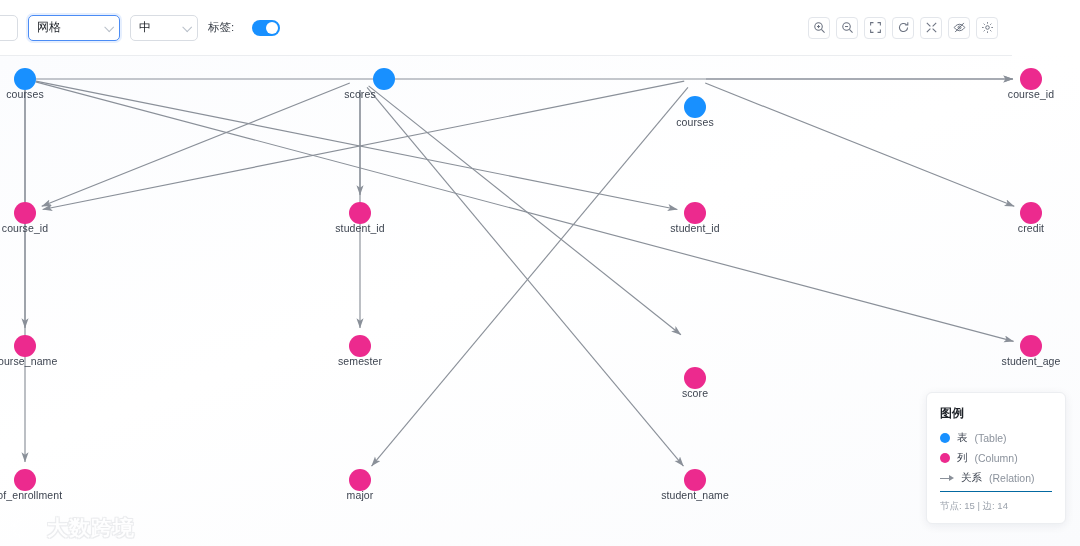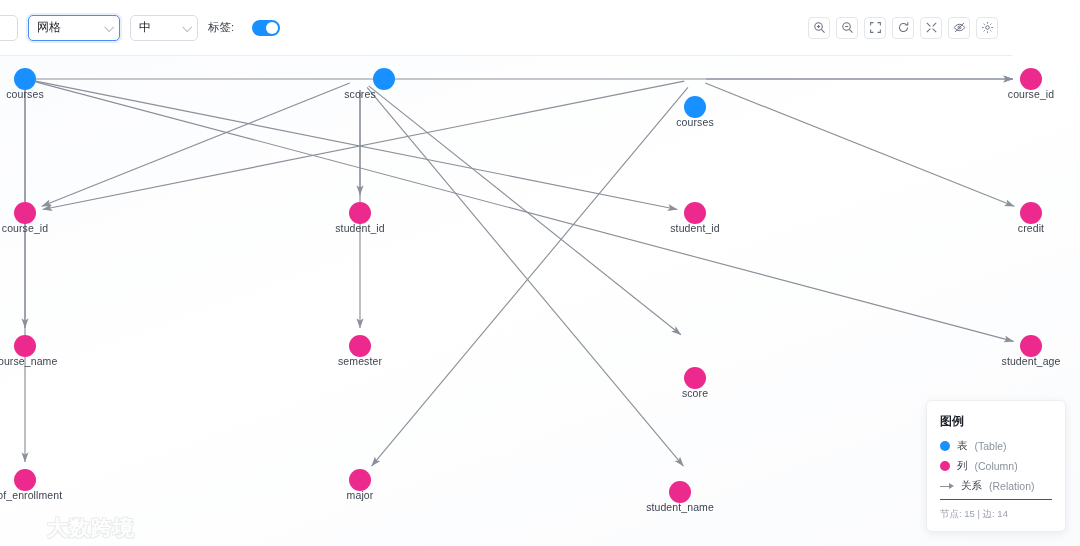--- a/index.html
+++ b/index.html
@@ -146,21 +146,21 @@
     transform: translateX(-50%);
     font-size: 10.5px;
     color: #3d4450;
     white-space: nowrap;
     letter-spacing: 0.1px;
   }
 
   
   #legend {
     position: absolute;
-    right: 14px; bottom: 14px;
+    right: 14px; bottom: 22px;
     width: 140px;
     background: #ffffff;
     border: 1px solid #eceef1;
     border-radius: 6px;
     box-shadow: 0 2px 10px rgba(20,30,50,0.07);
     padding: 12px 13px 10px 13px;
   }
   #legend .lg-title {
     font-size: 12px;
     font-weight: bold;
@@ -382,21 +382,21 @@
           <div class="nlabel">student_age</div>
         </div>
         <div class="node column" style="left: 25px; top: 424px;">
           <div class="dot"></div>
           <div class="nlabel">r_of_enrollment</div>
         </div>
         <div class="node column" style="left: 360px; top: 424px;">
           <div class="dot"></div>
           <div class="nlabel">major</div>
         </div>
-        <div class="node column" style="left: 680px; top: 424px; margin-top: 12px;">
+        <div class="node column" style="left: 695px; top: 424px;">
           <div class="dot"></div>
           <div class="nlabel">student_name</div>
         </div>
       </div>
 
     <div id="legend">
       <div class="lg-title">图例</div>
 
       <div class="lg-row">
         <span class="lg-swatch" style="background:#1890ff"></span>

